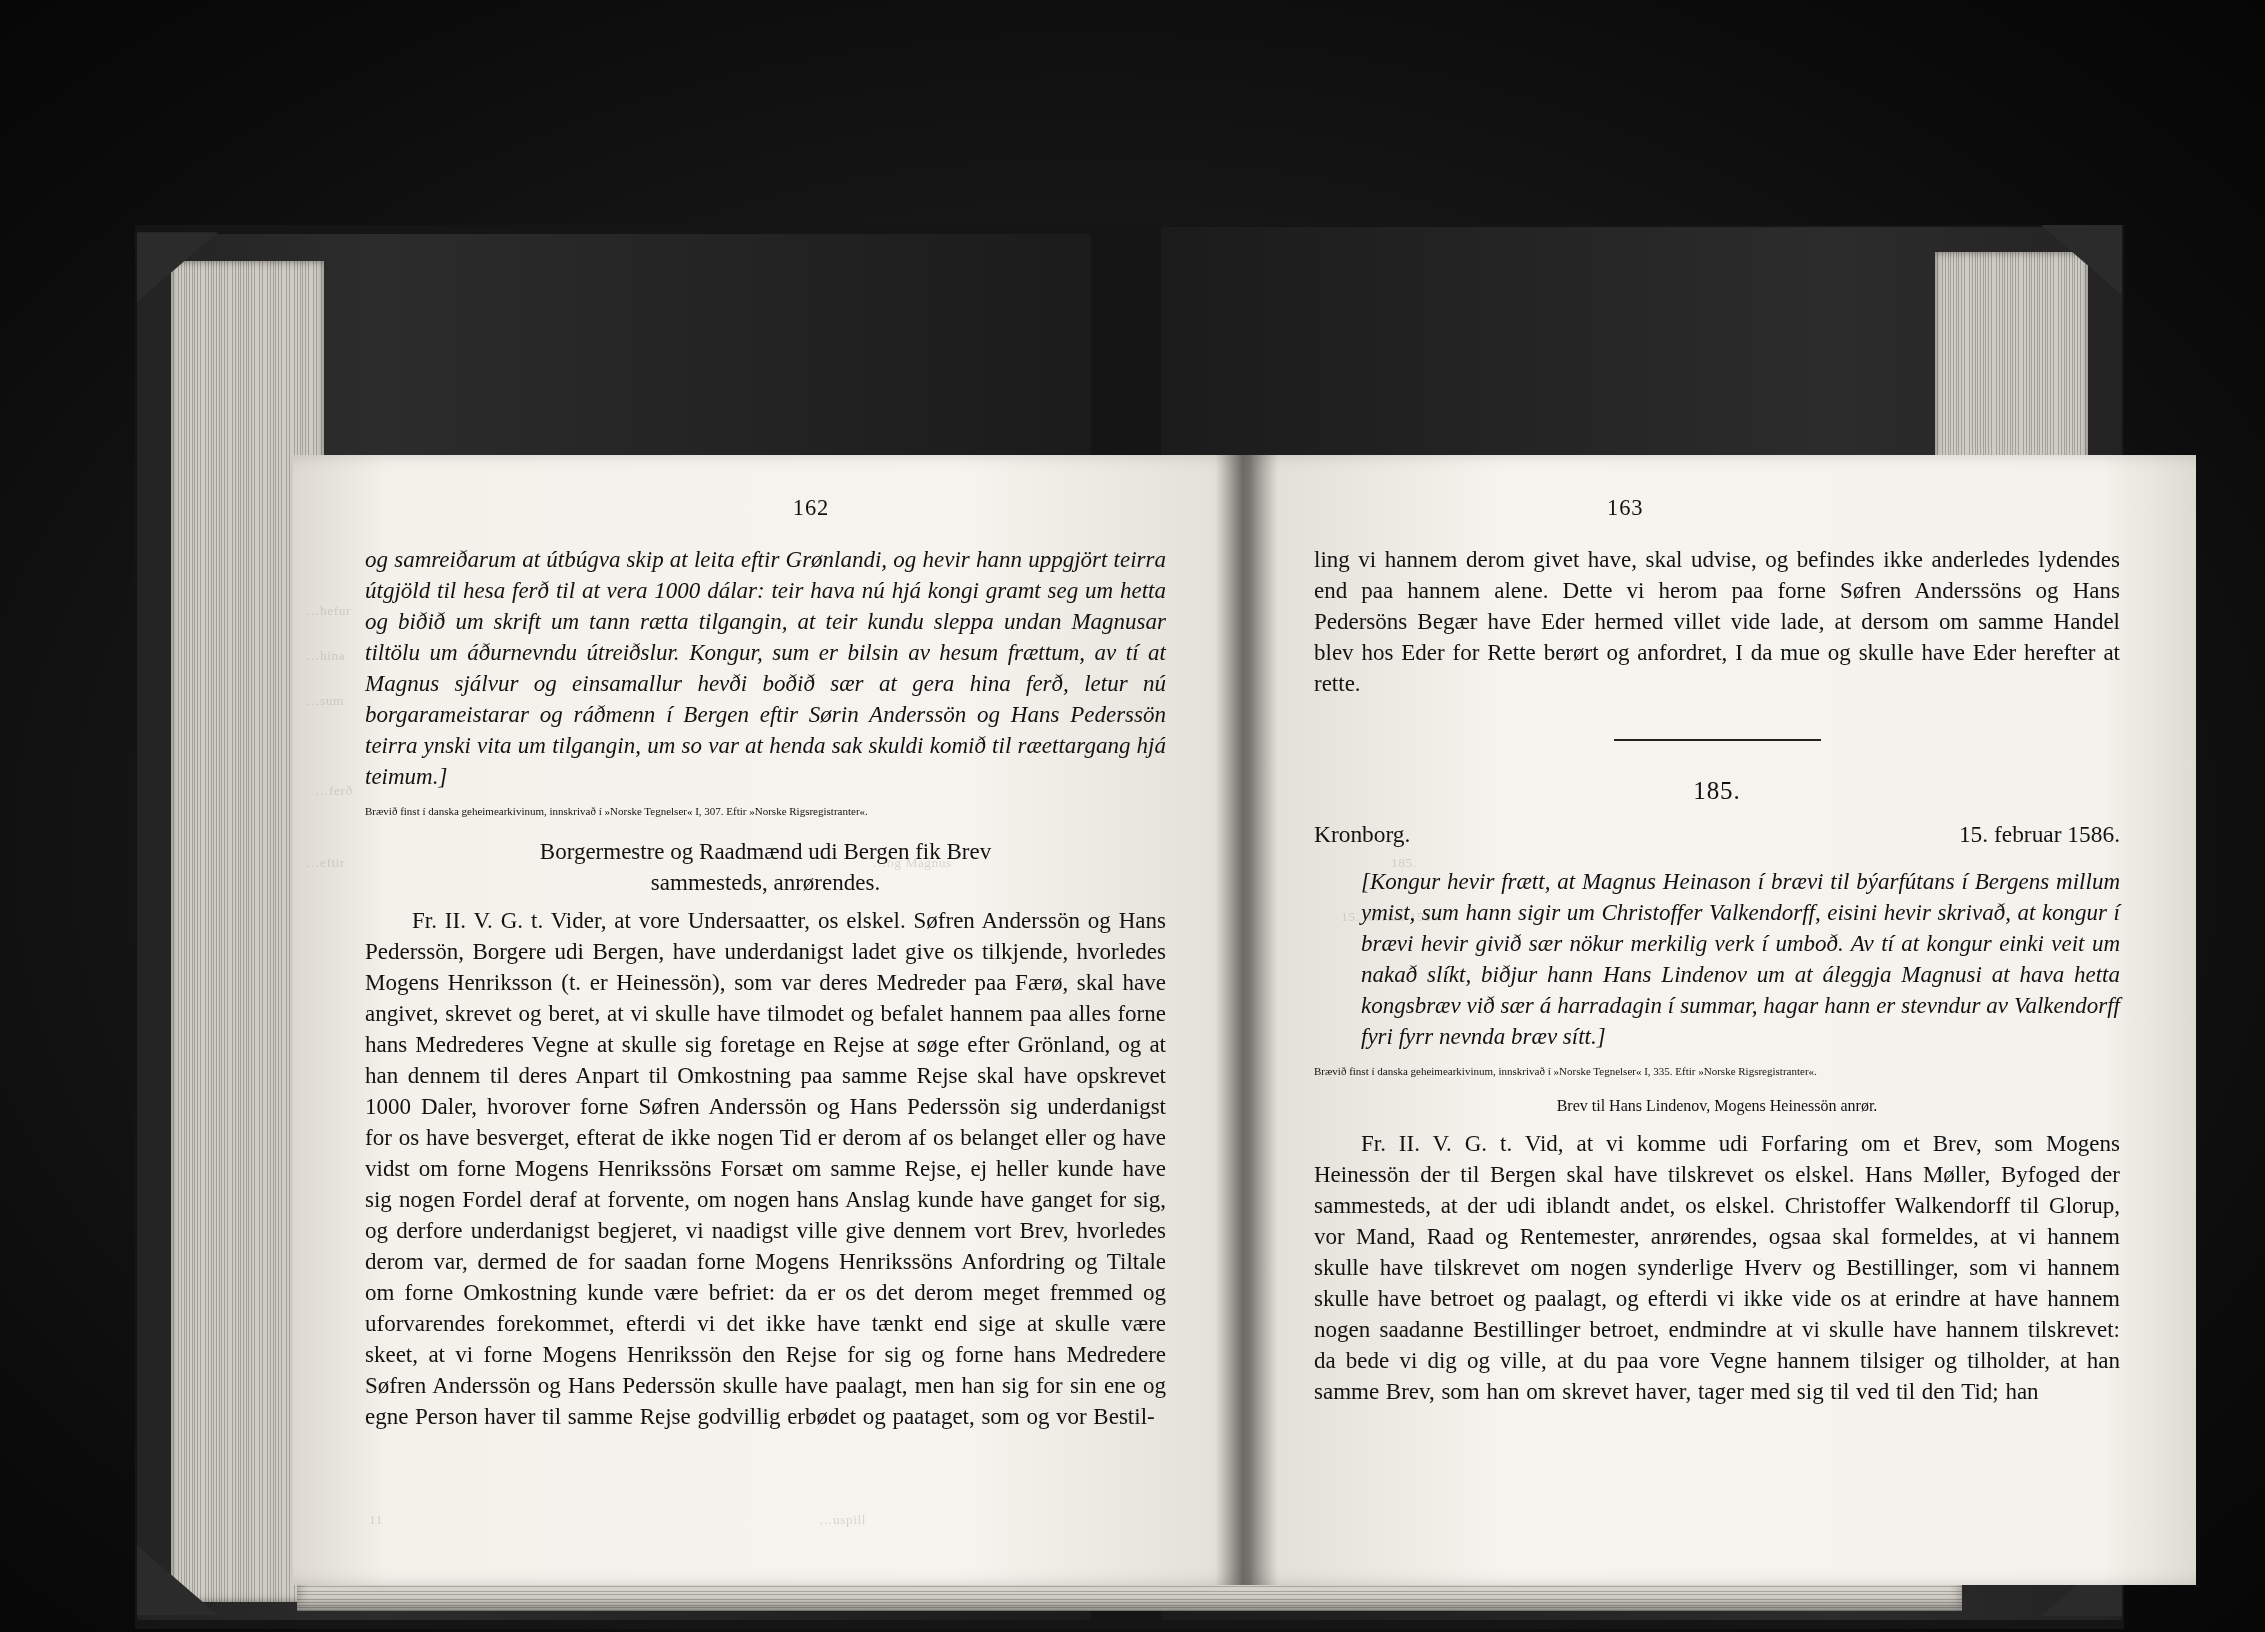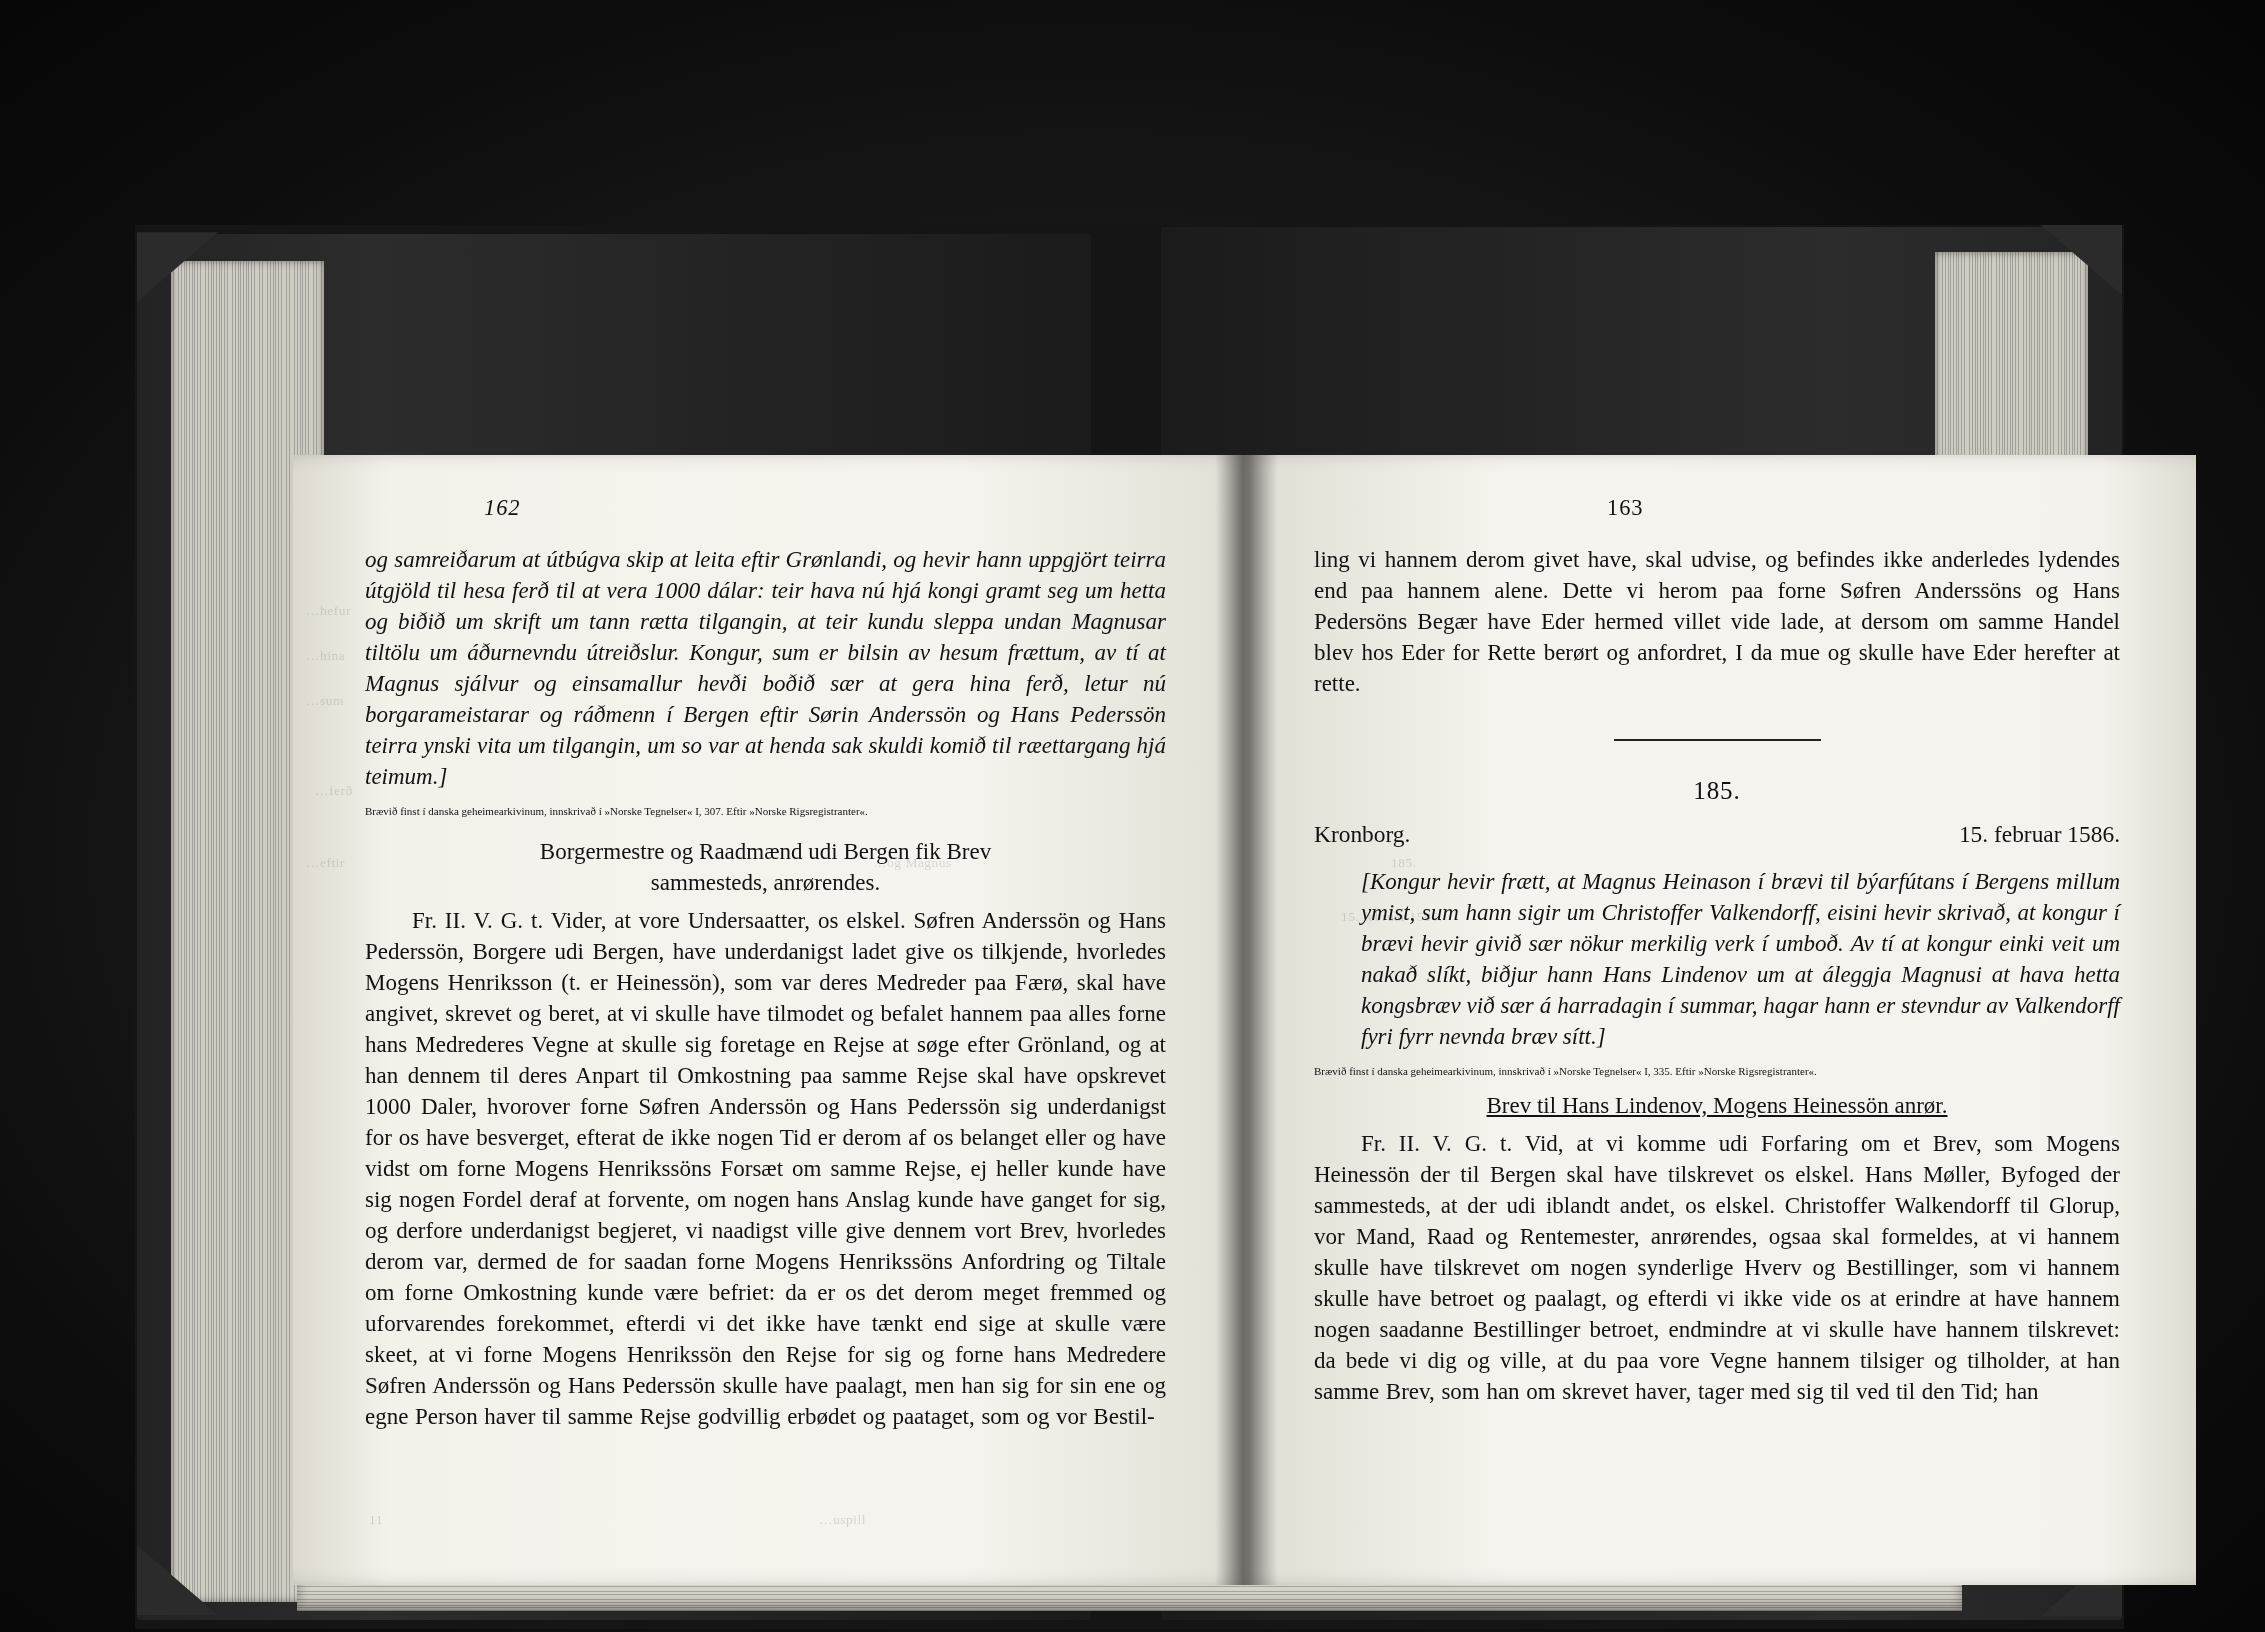--- a/index.html
+++ b/index.html
@@ -108,21 +108,21 @@
     color: #121212;
   }
   #page-left  { left: 230px;  top: 270px; width: 801px; }
   #page-right { left: 1179px; top: 270px; width: 806px; }
 
   .folio {
     font-family: "Liberation Serif", serif;
     font-size: 22.5px;
     letter-spacing: 0.9px;
   }
-  #folio-left  { text-align: left;  margin-left: 119px; font-style: italic; }
+  #folio-left  { text-align: center;  margin-left: 91px; }
   #folio-right { text-align: left;  margin-left: 293px; }
 
   .body-text {
     font-size: 23px;
     line-height: 31px;
     text-align: justify;
     text-justify: inter-word;
     word-spacing: 0.9px;
   }
   .italic-block {
@@ -260,21 +260,21 @@
       <div class="sp-20"></div>
 
       <div class="italic-block hang">[Kongur hevir frætt, at Magnus Heinason í brævi til býarfútans í Bergens millum ymist, sum hann sigir um Christoffer Valkendorff, eisini hevir skrivað, at kongur í brævi hevir givið sær nökur merkilig verk í umboð. Av tí at kongur einki veit um nakað slíkt, biðjur hann Hans Lindenov um at áleggja Magnusi at hava hetta kongsbræv við sær á harradagin í summar, hagar hann er stevndur av Valkendorff fyri fyrr nevnda bræv sítt.]</div>
 
       <div class="sp-8"></div>
 
       <div class="small-note">Brævið finst í danska geheimearkivinum, innskrivað í »Norske Tegnelser« I, 335.  Eftir »Norske Rigsregistranter«.</div>
 
       <div class="sp-8"></div>
 
-      <div class="center" style="font-size:23px; line-height:31px;text-decoration:underline;">Brev til Hans Lindenov, Mogens Heinessön anrør.</div>
+      <div class="center" style="font-size:16px; line-height:31px;">Brev til Hans Lindenov, Mogens Heinessön anrør.</div>
 
       <div class="sp-8"></div>
 
       <div class="body-text indent">Fr. II. V. G. t.  Vid, at vi komme udi Forfaring om et Brev, som Mogens Heinessön der til Bergen skal have tilskrevet os elskel. Hans Møller, Byfoged der sammesteds, at der udi iblandt andet, os elskel. Christoffer Walkendorff til Glorup, vor Mand, Raad og Rentemester, anrørendes, ogsaa skal formeldes, at vi hannem skulle have tilskrevet om nogen synderlige Hverv og Bestillinger, som vi hannem skulle have betroet og paalagt, og efterdi vi ikke vide os at erindre at have hannem nogen saadanne Bestillinger betroet, endmindre at vi skulle have hannem tilskrevet: da bede vi dig og ville, at du paa vore Vegne hannem tilsiger og tilholder, at han samme Brev, som han om skrevet haver, tager med sig til ved til den Tid; han</div>
 
     </div>
 
   </div>
 </div>
 

